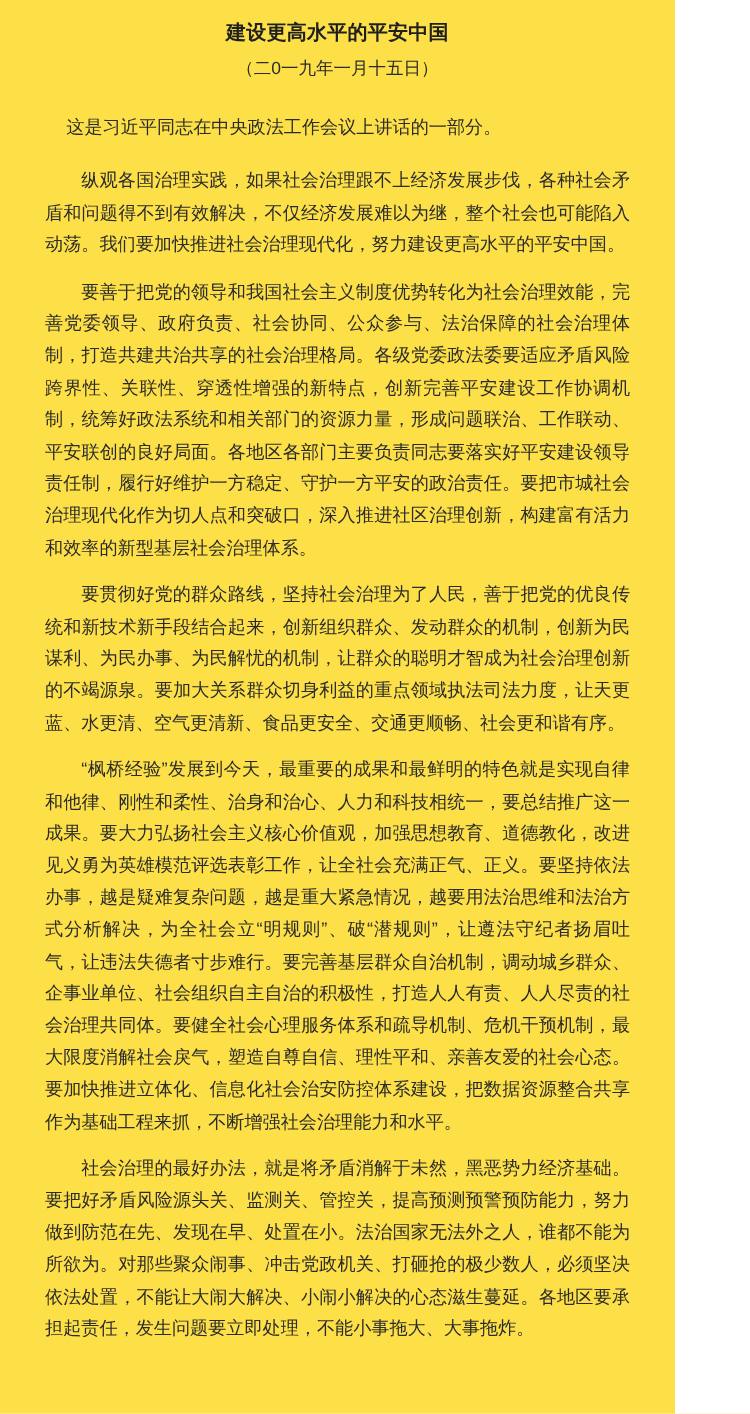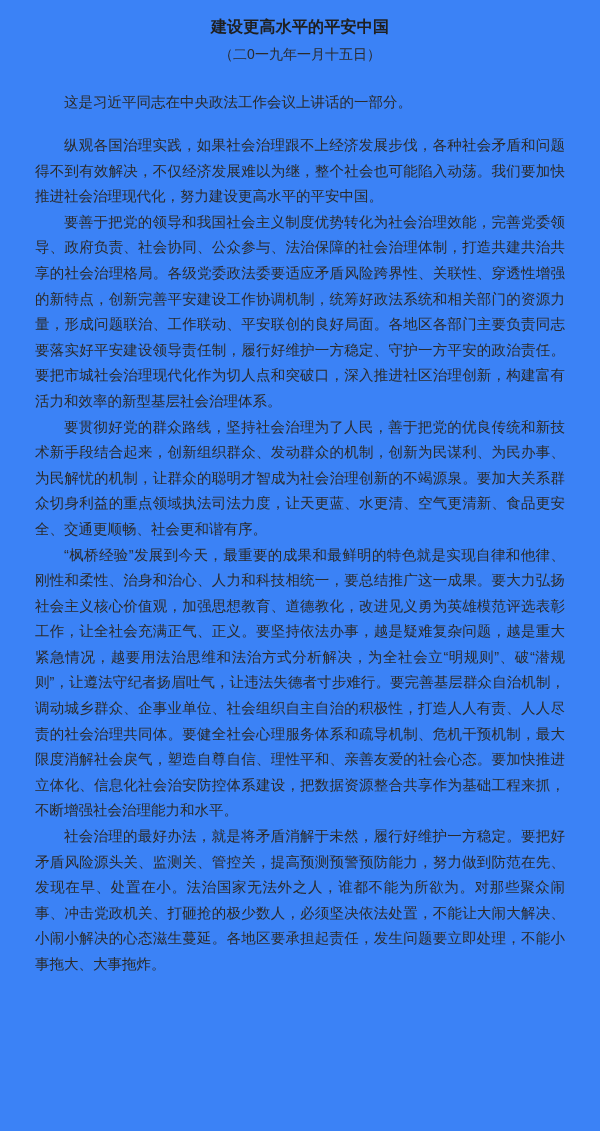--- a/index.html
+++ b/index.html
@@ -8,25 +8,25 @@
   }
   body {
     width: 600px;
     min-height: 1131px;
     background: #ffffff;
     font-family: "Liberation Sans", "DejaVu Sans", sans-serif;
     color: #2b2b2b;
     -webkit-font-smoothing: antialiased;
   }
   .page {
-    width: 600px;
+    width: 540px;
     min-height: 1131px;
     box-sizing: border-box;
     position: relative;
-    background: #3b82f6;
+    background: #fde047;
     padding: 0;
   }
   .doc-header {
     padding-top: 14px;
     text-align: center;
   }
   .doc-title {
     font-size: 16px;
     font-weight: bold;
     line-height: 26px;
@@ -34,39 +34,39 @@
     letter-spacing: 0.2px;
   }
   .doc-date {
     font-size: 14px;
     font-weight: normal;
     line-height: 25px;
     color: #2b2b2b;
     margin-top: 2px;
   }
   .body-wrap {
-    padding: 0 35px;
+    padding: 0 24px;
     box-sizing: border-box;
   }
   .lead-note {
     font-size: 14.5px;
     line-height: 26px;
     color: #2b2b2b;
     text-indent: 2em;
     margin-top: 22px;
     margin-bottom: 0;
     text-align: justify;
     text-justify: inter-ideograph;
   }
   .para {
     font-size: 14.5px;
     line-height: 25.6px;
     color: #2b2b2b;
     text-indent: 2em;
-    margin: 0;
+    margin: 12px;
     text-align: justify;
     text-justify: inter-ideograph;
   }
   .para-group {
     margin-top: 18px;
   }
   .para + .para {
     margin-top: 0;
   }
 </style>
@@ -82,18 +82,18 @@
 
   <div class="body-wrap">
 
     <p class="lead-note">这是习近平同志在中央政法工作会议上讲话的一部分。</p>
 
     <div class="para-group">
       <p class="para">纵观各国治理实践，如果社会治理跟不上经济发展步伐，各种社会矛盾和问题得不到有效解决，不仅经济发展难以为继，整个社会也可能陷入动荡。我们要加快推进社会治理现代化，努力建设更高水平的平安中国。</p>
       <p class="para">要善于把党的领导和我国社会主义制度优势转化为社会治理效能，完善党委领导、政府负责、社会协同、公众参与、法治保障的社会治理体制，打造共建共治共享的社会治理格局。各级党委政法委要适应矛盾风险跨界性、关联性、穿透性增强的新特点，创新完善平安建设工作协调机制，统筹好政法系统和相关部门的资源力量，形成问题联治、工作联动、平安联创的良好局面。各地区各部门主要负责同志要落实好平安建设领导责任制，履行好维护一方稳定、守护一方平安的政治责任。要把市城社会治理现代化作为切人点和突破口，深入推进社区治理创新，构建富有活力和效率的新型基层社会治理体系。</p>
       <p class="para">要贯彻好党的群众路线，坚持社会治理为了人民，善于把党的优良传统和新技术新手段结合起来，创新组织群众、发动群众的机制，创新为民谋利、为民办事、为民解忧的机制，让群众的聪明才智成为社会治理创新的不竭源泉。要加大关系群众切身利益的重点领域执法司法力度，让天更蓝、水更清、空气更清新、食品更安全、交通更顺畅、社会更和谐有序。</p>
       <p class="para">“枫桥经验”发展到今天，最重要的成果和最鲜明的特色就是实现自律和他律、刚性和柔性、治身和治心、人力和科技相统一，要总结推广这一成果。要大力弘扬社会主义核心价值观，加强思想教育、道德教化，改进见义勇为英雄模范评选表彰工作，让全社会充满正气、正义。要坚持依法办事，越是疑难复杂问题，越是重大紧急情况，越要用法治思维和法治方式分析解决，为全社会立“明规则”、破“潜规则”，让遵法守纪者扬眉吐气，让违法失德者寸步难行。要完善基层群众自治机制，调动城乡群众、企事业单位、社会组织自主自治的积极性，打造人人有责、人人尽责的社会治理共同体。要健全社会心理服务体系和疏导机制、危机干预机制，最大限度消解社会戾气，塑造自尊自信、理性平和、亲善友爱的社会心态。要加快推进立体化、信息化社会治安防控体系建设，把数据资源整合共享作为基础工程来抓，不断增强社会治理能力和水平。</p>
-      <p class="para">社会治理的最好办法，就是将矛盾消解于未然，履行好维护一方稳定。要把好矛盾风险源头关、监测关、管控关，提高预测预警预防能力，努力做到防范在先、发现在早、处置在小。法治国家无法外之人，谁都不能为所欲为。对那些聚众闹事、冲击党政机关、打砸抢的极少数人，必须坚决依法处置，不能让大闹大解决、小闹小解决的心态滋生蔓延。各地区要承担起责任，发生问题要立即处理，不能小事拖大、大事拖炸。</p>
+      <p class="para">社会治理的最好办法，就是将矛盾消解于未然，黑恶势力经济基础。要把好矛盾风险源头关、监测关、管控关，提高预测预警预防能力，努力做到防范在先、发现在早、处置在小。法治国家无法外之人，谁都不能为所欲为。对那些聚众闹事、冲击党政机关、打砸抢的极少数人，必须坚决依法处置，不能让大闹大解决、小闹小解决的心态滋生蔓延。各地区要承担起责任，发生问题要立即处理，不能小事拖大、大事拖炸。</p>
     </div>
 
   </div>
 
 </div>
 
 </body></html>

